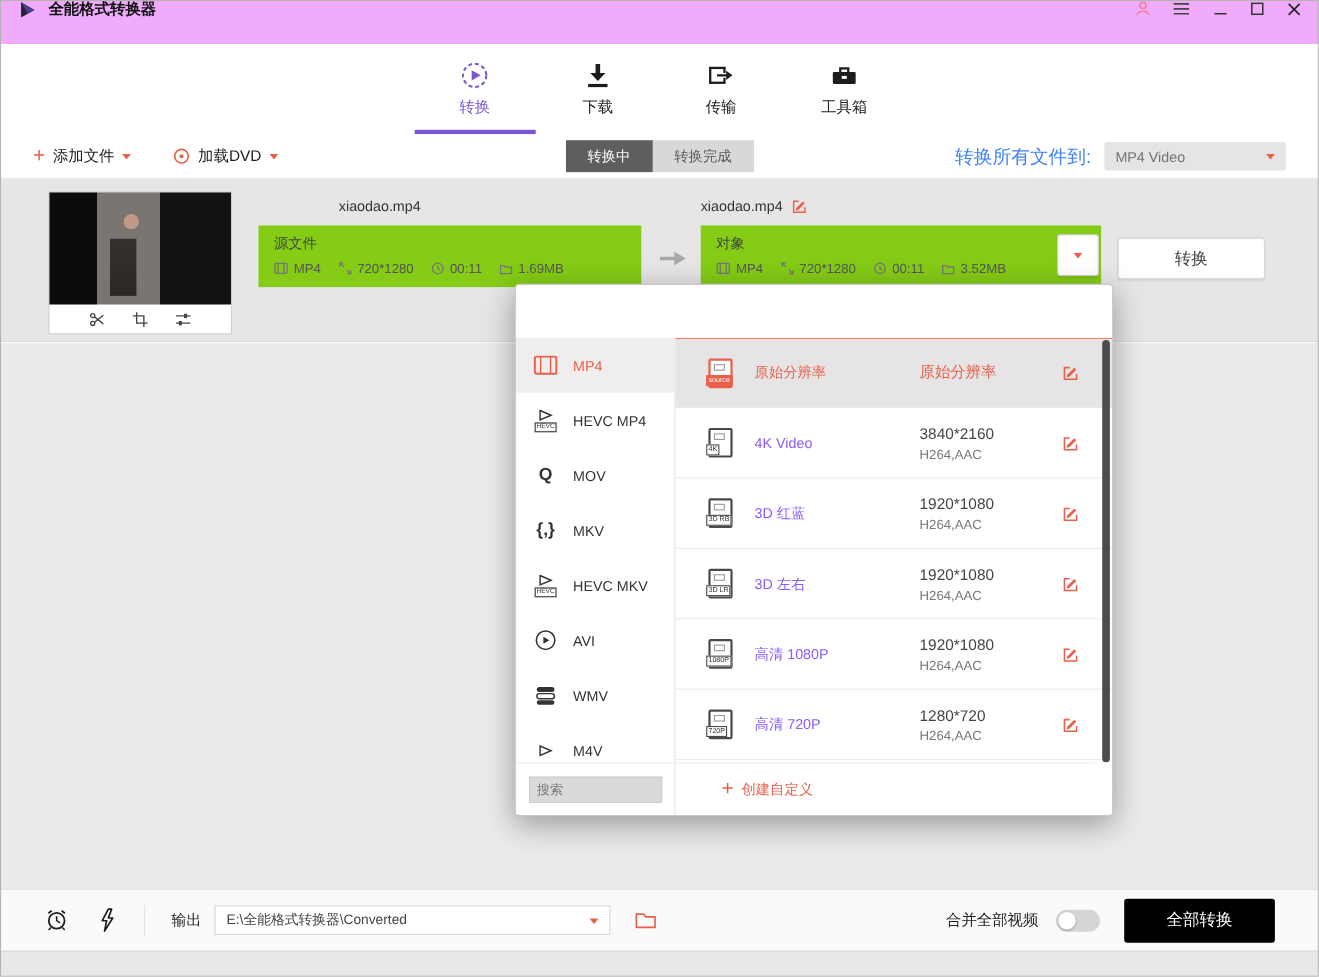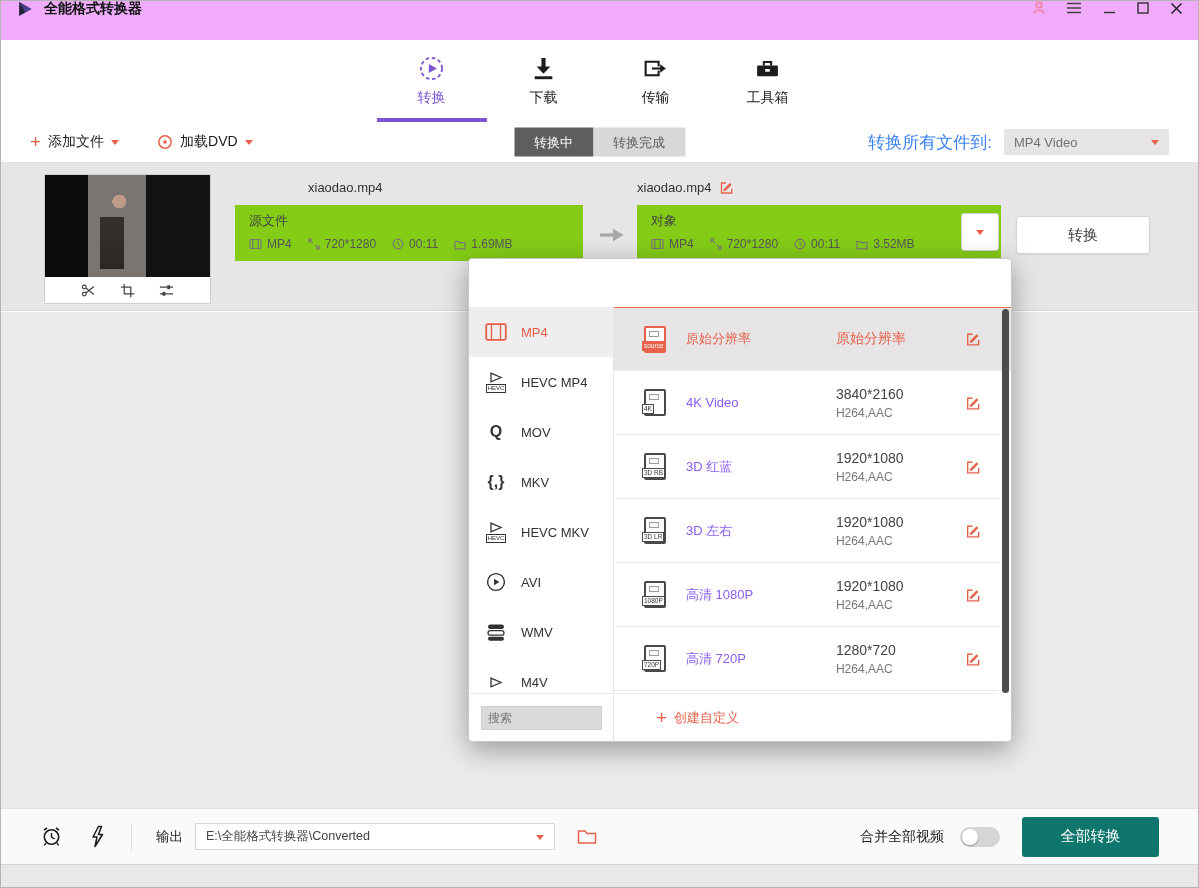--- a/index.html
+++ b/index.html
@@ -66,21 +66,21 @@
   .bottombar{position:absolute;top:808px;left:0;right:0;height:56px;background:#fbfafa;border-top:1px solid #e3e1e1;display:flex;align-items:center;padding:0 40px;z-index:5}
   .bb-icon{margin-right:26px}
   .bb-divider{width:1px;height:28px;background:#e1dfdf;margin:0 24px 0 0}
   .out-label{font-size:13.5px;color:#222;margin-right:12px}
   .out-combo{width:360px;height:27px;background:#fff;border:1px solid #d8d6d6;display:flex;align-items:center;padding:0 10px;font-size:12.5px;color:#444}
   .out-combo .caret{margin-left:auto}
   .bb-folder{margin-left:22px}
   .merge-label{margin-left:auto;font-size:14px;color:#222;margin-right:16px}
   .toggle{width:40px;height:20px;border-radius:10px;background:#d6d4d4;position:relative;margin-right:22px}
   .toggle .knob{position:absolute;left:2px;top:2px;width:16px;height:16px;border-radius:50%;background:#fff;box-shadow:0 1px 2px rgba(0,0,0,.3)}
-  .convert-all{width:137px;height:40px;background:#0f766e;color:#fff;font-size:15px;border:none;border-radius:3px;font-family:inherit}
+  .convert-all{width:137px;height:40px;background:#000000;color:#fff;font-size:15px;border:none;border-radius:3px;font-family:inherit}
   .window-footer{position:absolute;top:864px;left:0;right:0;height:24px;background:#e9e7e7;border-top:1px solid #d4d2d2}
 
   
   .format-panel{position:absolute;left:468px;top:258px;width:544px;height:484px;background:#fff;border-radius:4px;border:1px solid #c9c7c7;box-shadow:0 8px 28px rgba(0,0,0,.35);z-index:10;overflow:hidden}
   .fp-tabs{height:46px;display:flex;border-bottom:2px solid #3a3a3a}
   .fp-tab{flex:1;display:flex;align-items:center;justify-content:center;font-size:14px;color:#2e2e2e}
   .fp-tab.active{color:#e8604a}
   .fp-body{position:absolute;top:48px;bottom:48px;left:0;right:0;display:flex}
   .fp-formats{width:145px;border-right:1px solid #e4e2e2;overflow:hidden}
   .fmt-row{height:50px;display:flex;align-items:center;padding:0 14px;gap:12px;font-size:13px;color:#333}

